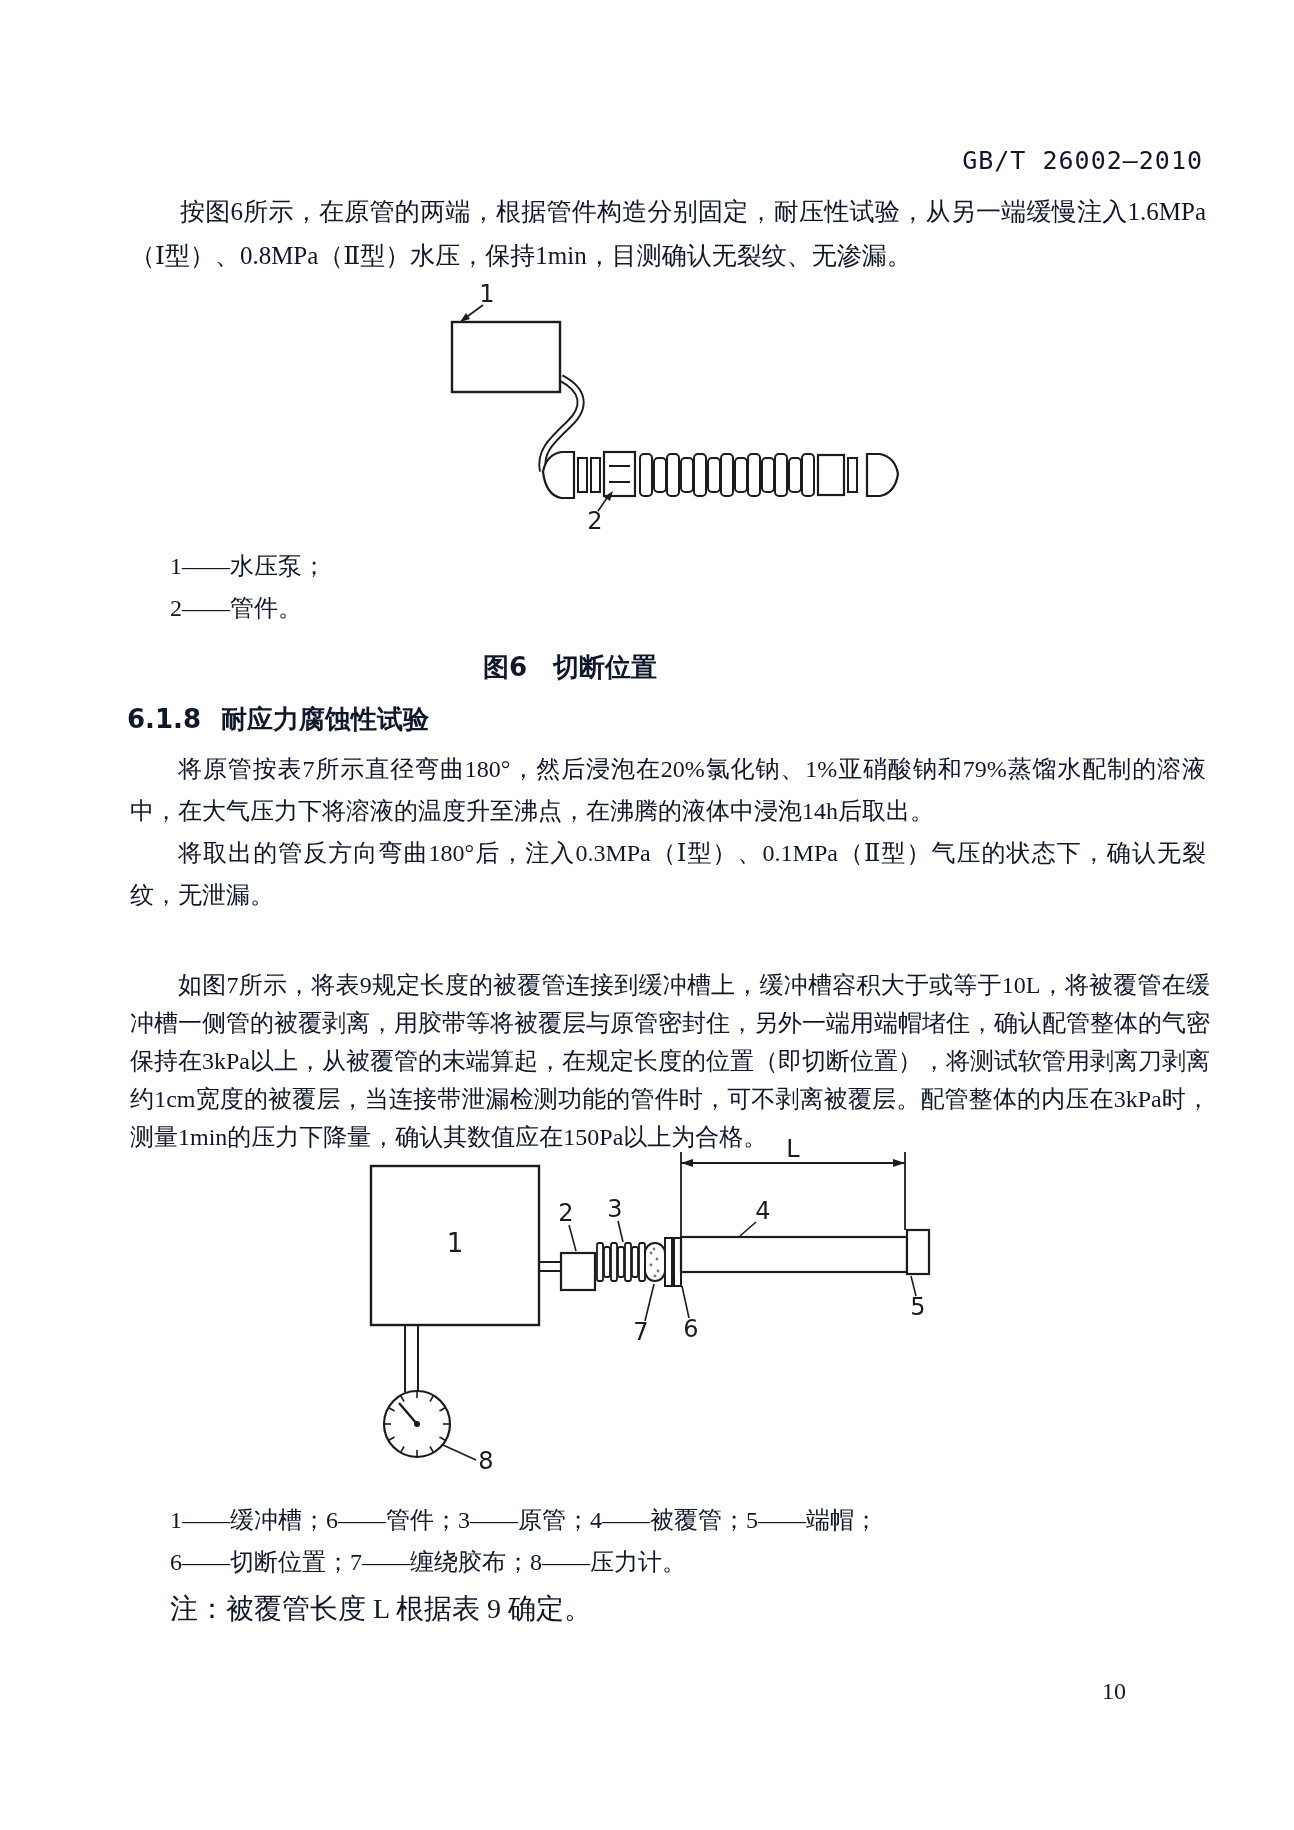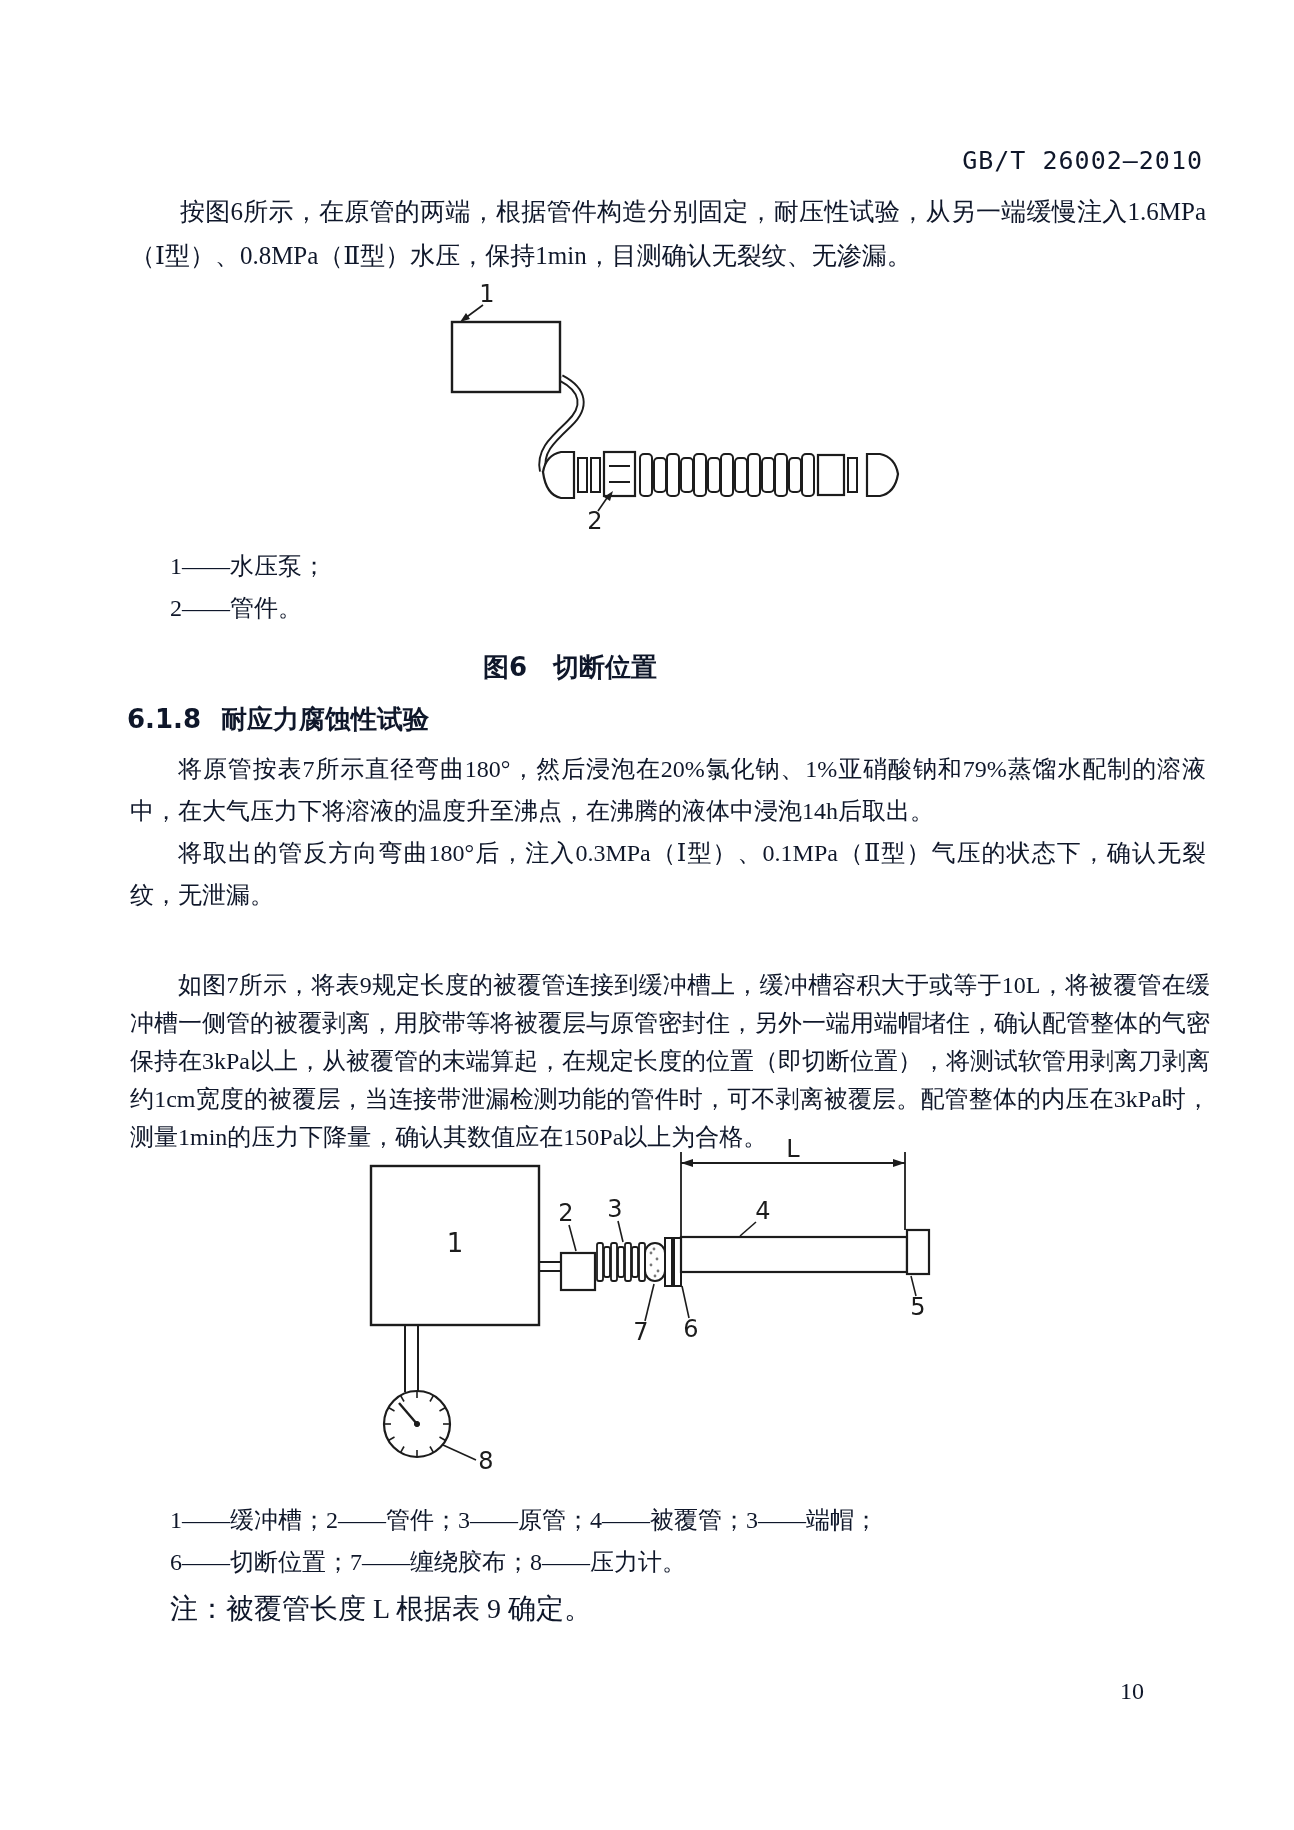--- a/index.html
+++ b/index.html
@@ -35,21 +35,21 @@
   .leg6a { top:550px; }
   .leg6b { top:592px; }
   .leg7a { top:1504px; }
   .leg7b { top:1546px; }
   .note  { top:1590px; left:170px; font-size:28px; }
   .caption6 {
     top:650px; left:330px; width:480px; text-align:center;
     font-size:26px; font-weight:bold;
     font-family:"DejaVu Sans","Liberation Sans",sans-serif;
   }
-  .pagenum { top:1678px; left:1102px; width:60px; text-align:center; font-size:24px; }
+  .pagenum { top:1678px; left:1102px; width:60px; text-align:left; font-size:24px; }
   .fig6 { top:280px; left:430px; }
   .fig7 { top:1130px; left:340px; }
   svg { display:block; }
   svg text {
     font-family:"DejaVu Sans","Liberation Sans",sans-serif;
     fill:#1c1c1c;
   }
 </style>
 </head>
 <body>
@@ -206,19 +206,19 @@
       </g>
       <line x1="77" y1="294" x2="59" y2="273" stroke-width="2.4"></line>
       <circle cx="77" cy="294" r="2.6" fill="#1c1c1c"></circle>
     </g>
     <g>
       <line x1="103" y1="315" x2="136" y2="330" stroke="#1c1c1c" stroke-width="1.6"></line>
       <text x="146" y="339" font-size="24" text-anchor="middle">8</text>
     </g>
   </svg>
 
-  <div class="abs legend leg7a">1——缓冲槽；2——管件；3——原管；4——被覆管；3——端帽；</div>
+  <div class="abs legend leg7a">1——缓冲槽；6——管件；3——原管；4——被覆管；5——端帽；</div>
   <div class="abs legend leg7b">6——切断位置；7——缠绕胶布；8——压力计。</div>
   <div class="abs note">注：被覆管长度 L 根据表 9 确定。</div>
 
   <div class="abs pagenum">10</div>
 
 </div>
 
 </body></html>

